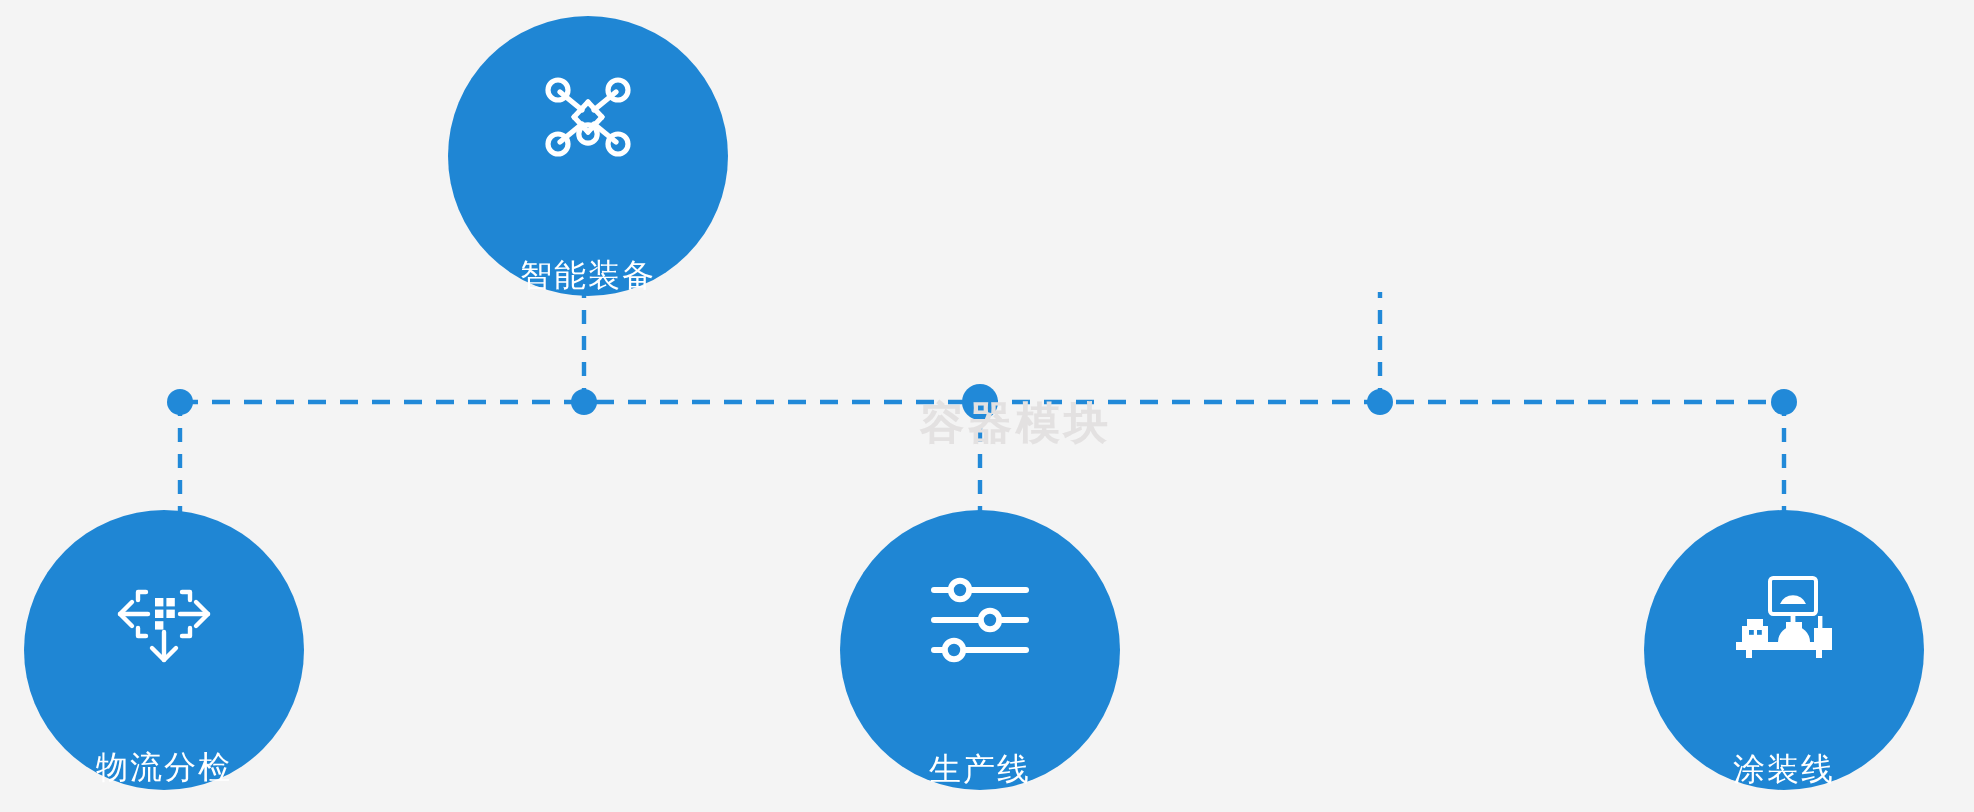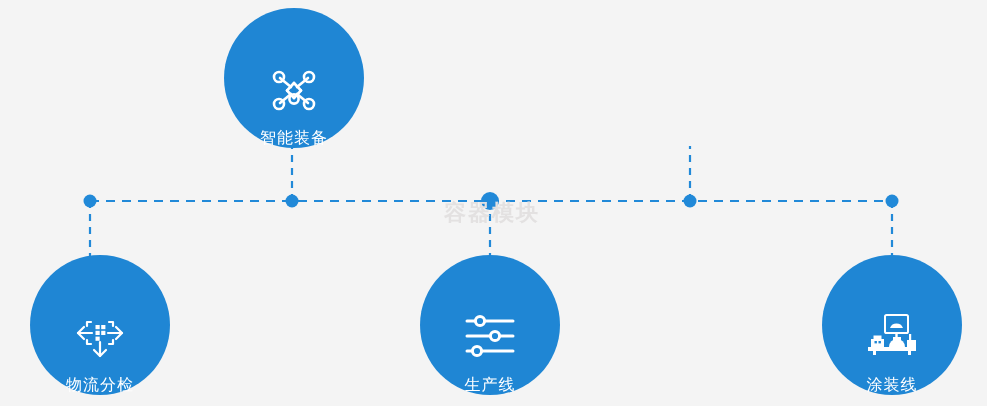--- a/index.html
+++ b/index.html
@@ -14,21 +14,21 @@
     position:relative;
     width:987px;height:406px;
     background:#f4f4f4;
   }
   #wires{position:absolute;left:0;top:0;width:987px;height:406px;}
 
   .watermark{
     position:absolute;
     left:428px;top:200px;
     width:128px;
-    text-align:center;
+    text-align:right;
     font-size:22px;
     font-weight:700;
     letter-spacing:2px;
     color:#e3e1e1;
     user-select:none;
     white-space:nowrap;
     line-height:26px;
   }
   .watermark-sub{
     position:absolute;
@@ -43,42 +43,42 @@
   }
 
   .node{
     position:absolute;
     width:140px;height:140px;
     border-radius:50%;
     background:#1f86d4;
     display:flex;
     flex-direction:column;
     align-items:center;
-    justify-content:flex-end;
+    justify-content:space-between;
     box-sizing:border-box;
   }
   .node .ico{
     margin-top:26px;
     width:56px;height:50px;
     display:flex;align-items:center;justify-content:center;
   }
   .node .lbl{
     margin-top:12px;
     color:#ffffff;
     font-size:16px;
     letter-spacing:1px;
     line-height:20px;
     white-space:nowrap;
   }
   .node.bottom .ico{margin-top:30px;}
   .node.bottom .lbl{margin-top:14px;}
 
   .n-smart{left:224px;top:8px;}
   .n-ware {left:624px;top:8px;}
-  .n-sort {left:30px;top:255px;font-family:Liberation Serif, serif;}
+  .n-sort {left:12px;top:255px;font-family:Liberation Serif, serif;}
   .n-prod {left:420px;top:255px;}
   .n-paint{left:822px;top:255px;}
 </style>
 </head>
 <body>
 
 <div id="stage">
 
   <svg id="wires" viewBox="0 0 987 406" xmlns="http://www.w3.org/2000/svg">
 

